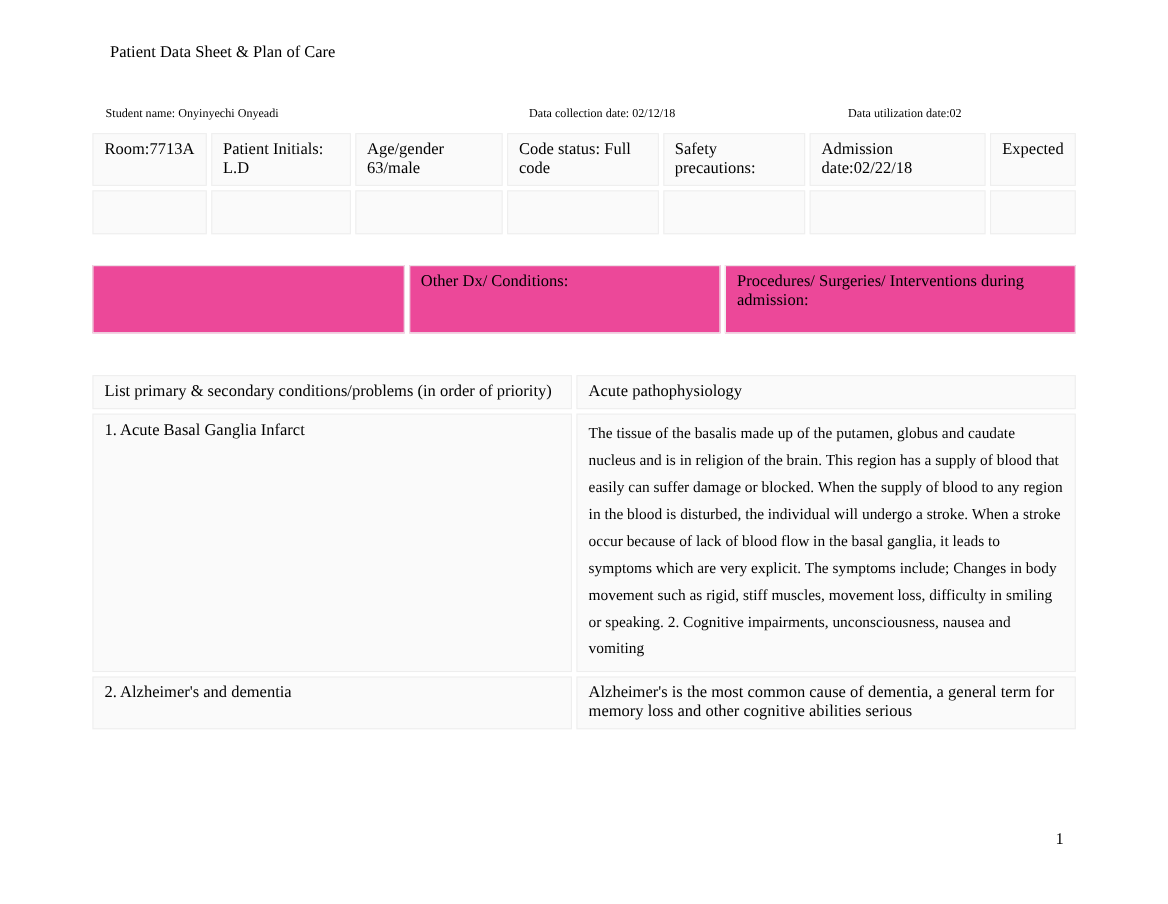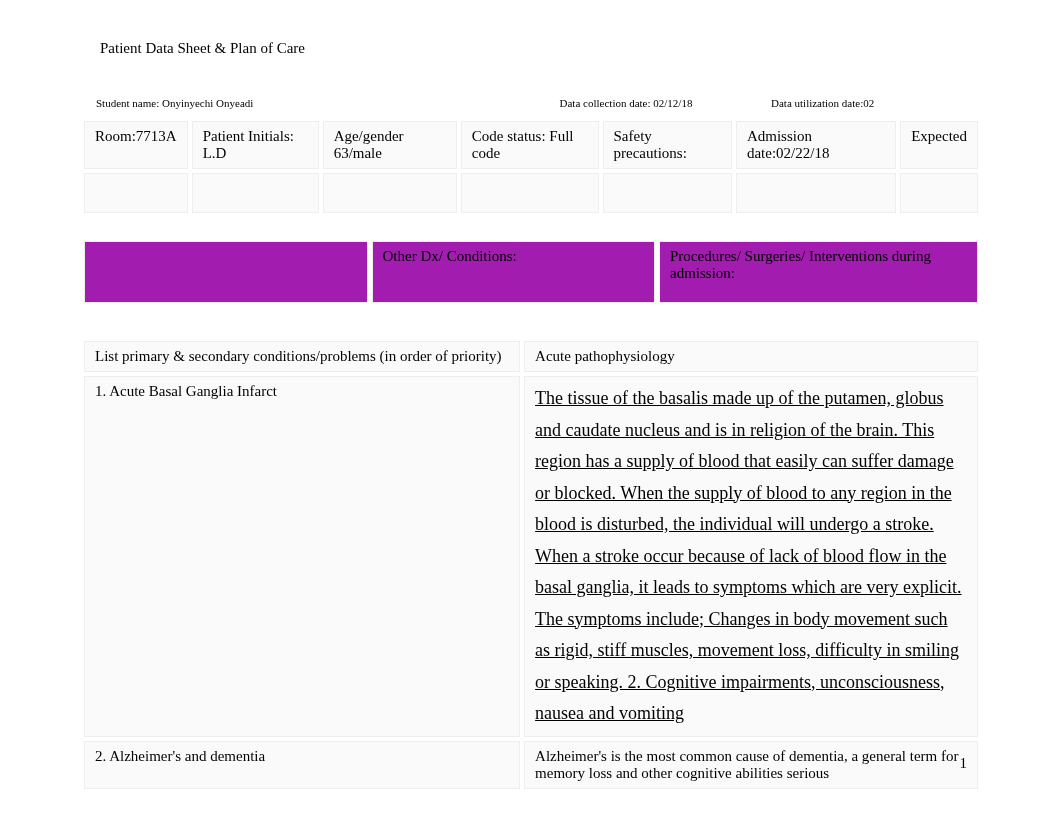--- a/index.html
+++ b/index.html
@@ -28,21 +28,20 @@
       display: flex;
       font-size: 11px;
       margin-bottom: 8px;
       padding: 0 16px;
     }
     .header-student {
       flex: 0 0 385px;
     }
     .header-collection {
       flex: 0 0 290px;
-      text-align: center;
     }
     .header-utilization {
       flex: 1;
     }
     .table1 {
       width: 100%;
       border-collapse: separate;
       border-spacing: 4px;
       margin-bottom: 20px;
       font-size: 15px;
@@ -58,21 +57,21 @@
       height: auto;
     }
     .table2 {
       width: 100%;
       border-collapse: separate;
       border-spacing: 4px;
       margin-bottom: 30px;
       font-size: 15px;
     }
     .table2 td {
-      background: #a21caf;
+      background: #ec4899;
       border: 1px solid #eee;
       padding: 6px 10px;
       vertical-align: top;
     }
     .table2 .c1 { width: 32%; }
     .table2 .c2 { width: 32%; }
     .table2 .c3 { width: 36%; }
     .table2 tr:first-child td { height: 50px; }
     .table2 tr:last-child td { height: 62px; }
     .table3 {
@@ -86,23 +85,22 @@
       border: 1px solid #eee;
       padding: 6px 10px;
       vertical-align: top;
     }
     .table3 .c1 { width: 49%; }
     .table3 .c2 { width: 51%; }
     .table3 .hdr td {
       height: 24px;
     }
     .table3 .patho {
-      font-size: 18px;
+      font-size: 14px;
       line-height: 1.75;
-      text-decoration: underline;
     }
     .page-num {
       position: absolute;
       right: 95px;
       bottom: 50px;
       font-size: 15px;
     }
   </style>
 </head>
 <body>

